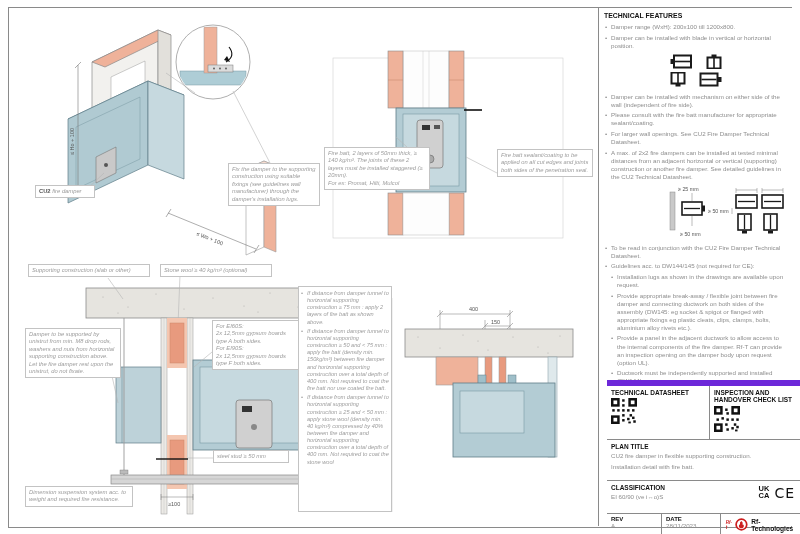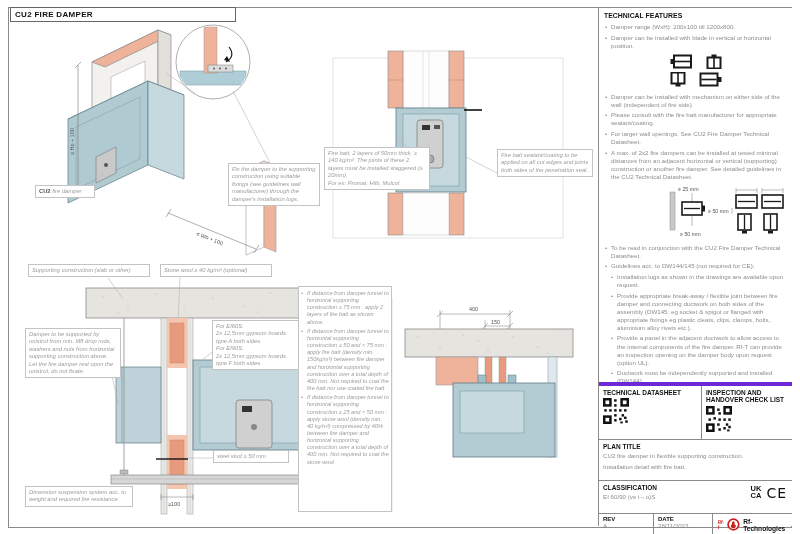--- a/index.html
+++ b/index.html
@@ -35,22 +35,22 @@
   .blist li { position:relative; padding-left:7px; margin-bottom:2.5px; line-height:1.3; }
   .blist li::before { content:"•"; position:absolute; left:1px; top:0; }
   .sublist { list-style:none; margin:0; padding:0 0 0 7px; }
   .sublist li { position:relative; padding-left:6px; margin-bottom:2.5px; line-height:1.3; }
   .sublist li::before { content:"•"; position:absolute; left:0; top:0; }
   .orient-icons { width:52px; margin:4px auto 6px auto; display:flex; flex-wrap:wrap;
                   justify-content:space-between; row-gap:3px; }
   .spacing-wrap { position:relative; height:56px; margin:3px 0 4px 0; }
 
   
-  .tblock { position:absolute; left:0; bottom:0; width:100%; height:140px;
-            border-top:4px solid #6d28d9; font-size:6.2px; color:#8d8d8d; background:#fff; }
+  .tblock { position:absolute; left:8px; bottom:0; width:100%; height:140px;
+            border-top:6px solid #6d28d9; font-size:6.2px; color:#8d8d8d; background:#fff; }
   .trowA { height:53px; display:flex; }
   .tcellA1 { width:94px; border-right:1px solid #8a8a8a; padding:3px 4px; }
   .tcellA2 { flex:1; padding:3px 4px; }
   .tlabel { font-size:6.5px; font-weight:bold; color:#111; line-height:1.15; }
   .qr { margin-top:2px; }
   .trowB { height:34px; border-top:1px solid #8a8a8a; padding:3px 4px; }
   .trowB .pt { margin-top:2px; line-height:1.3; }
   .trowC { height:26px; border-top:1px solid #8a8a8a; padding:3px 4px; position:relative; }
   .trowC .cls-val { margin-top:2px; }
   .marks { position:absolute; right:5px; top:4px; display:flex; align-items:center; gap:5px; }
@@ -63,21 +63,20 @@
             gap:3px; padding:0 5px; }
   .dlab { font-size:6px; font-weight:bold; color:#111; }
   .brand { font-size:6.6px; font-weight:bold; color:#111; }
   .rft-small { font-size:4.5px; font-weight:bold; color:#cc1f1f; font-style:italic; }
 </style>
 </head>
 <body>
 
 <div class="sheet">
   <div class="frame"></div>
-  <div class="title-badge">CU2 FIRE DAMPER</div>
 
   <svg class="draw-svg" width="590" height="520" viewBox="0 0 590 520">
 
     <g>
 
       <polygon points="84,173 84,55 150,23 150,141" fill="#f2f1ee" stroke="#8a8a8a" stroke-width="0.7"></polygon>
       <polygon points="84,55 150,23 163,28 97,60" fill="#efb29a" stroke="#8a8a8a" stroke-width="0.7"></polygon>
       <polygon points="150,23 163,28 163,146 150,141" fill="#e2e0db" stroke="#8a8a8a" stroke-width="0.7"></polygon>
       <polygon points="103,70 137,54 137,96 103,112" fill="#ffffff" stroke="#9a9a9a" stroke-width="0.5"></polygon>
 

